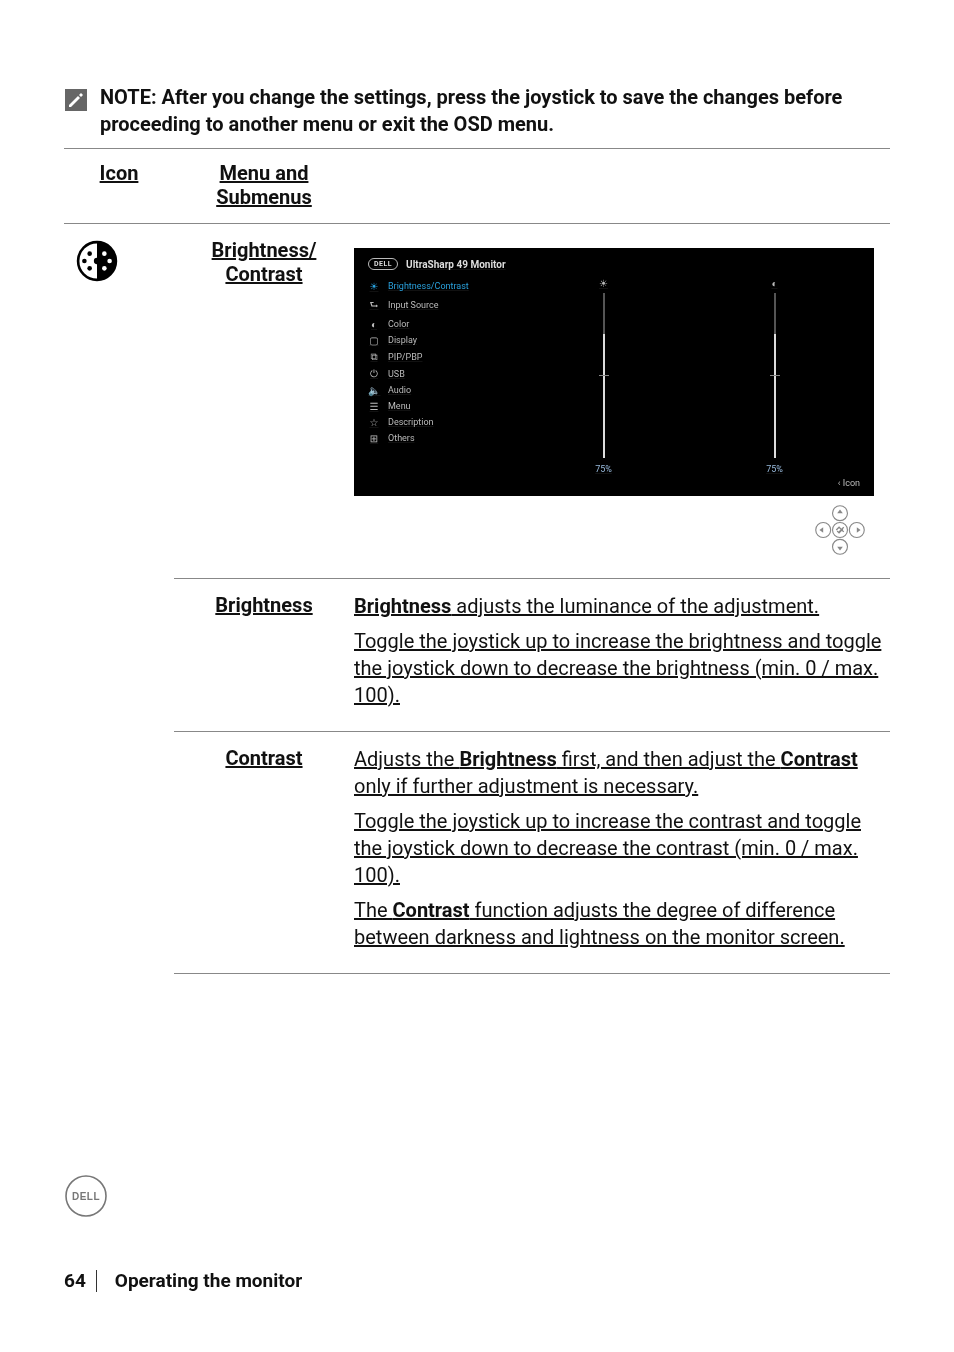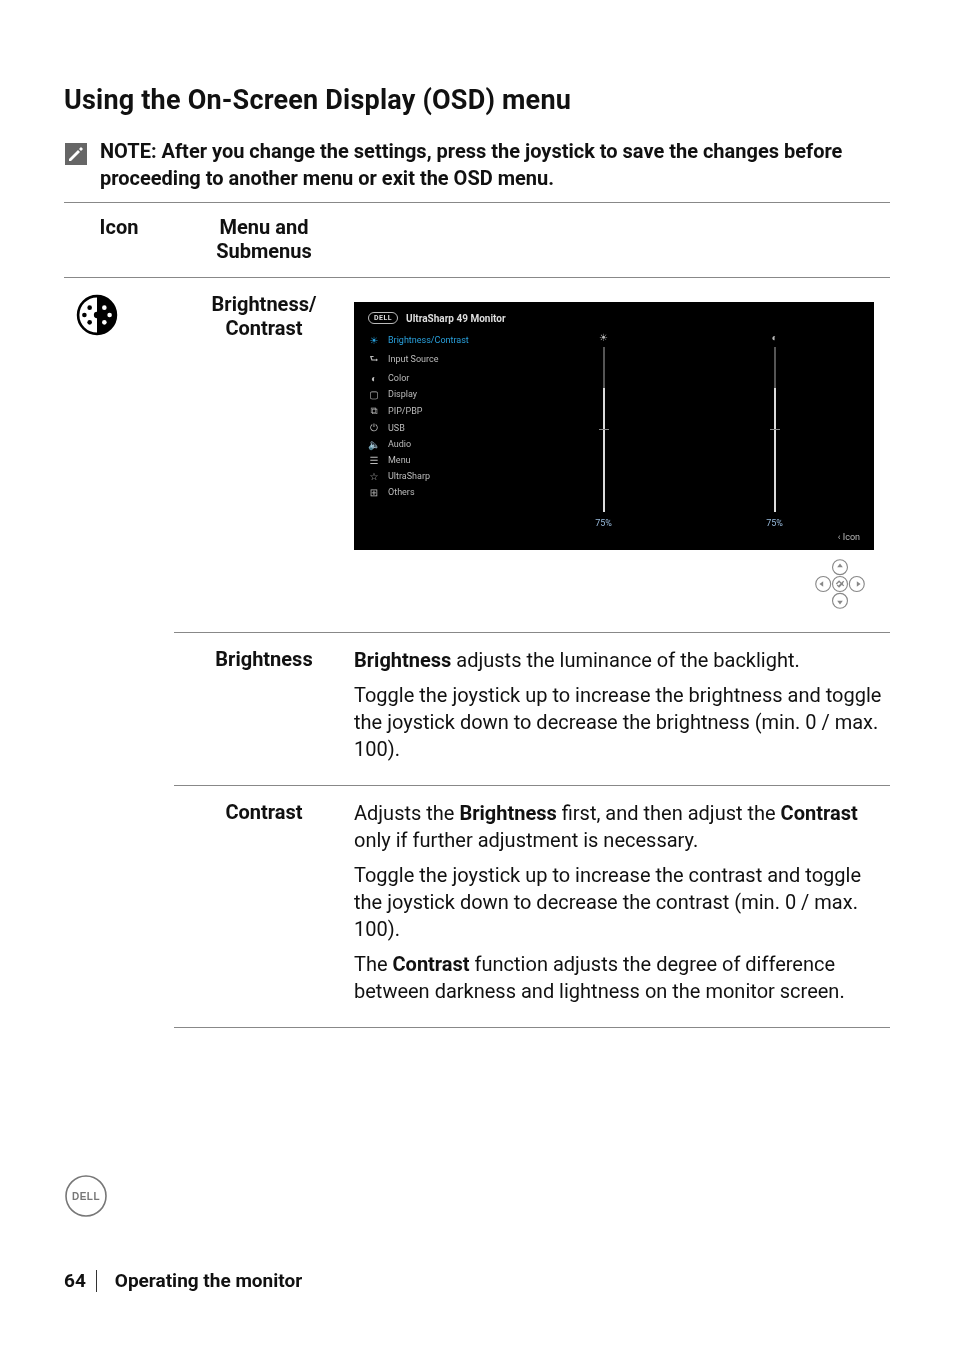--- a/index.html
+++ b/index.html
@@ -44,20 +44,21 @@
     font-weight: 700;
     line-height: 1.35;
   }
   hr.sep {
     border: none;
     border-top: 1px solid #888;
     margin: 6px 0;
   }
   .tbl {
     width: 100%;
+    text-decoration: underline;
   }
   .tbl .head {
     display: flex;
     font-weight: 700;
     font-size: 20px;
     padding: 6px 0 8px 0;
   }
   .col-icon { width: 110px; flex: none; }
   .col-menu { width: 180px; flex: none; text-align: center; }
   .col-desc { flex: 1; text-align: center; }
@@ -171,21 +172,20 @@
   }
   .dell-logo {
     width: 44px; height: 44px;
   }
 </style>
 </head>
 <body>
 
 <div class="page">
 
-  <h1 class="section-title">Using the On-Screen Display (OSD) menu</h1>
 
 
   <div class="note-block">
     <svg class="note-icon" viewBox="0 0 24 24">
       <rect x="1" y="1" width="22" height="22" fill="#666"></rect>
       <path d="M5 17 L14 8 L16 10 L7 19 L5 19 Z" fill="#fff"></path>
       <path d="M15 7 L17 5 L19 7 L17 9 Z" fill="#fff"></path>
     </svg>
     <div class="note-text">
       <span>NOTE:</span>
@@ -256,21 +256,21 @@
                   <div class="osd-item">
                     <span class="osd-glyph">🔈</span>
                     <span>Audio</span>
                   </div>
                   <div class="osd-item">
                     <span class="osd-glyph">☰</span>
                     <span>Menu</span>
                   </div>
                   <div class="osd-item">
                     <span class="osd-glyph">☆</span>
-                    <span>UltraSharp</span>
+                    <span>Description</span>
                   </div>
                   <div class="osd-item">
                     <span class="osd-glyph">⊞</span>
                     <span>Others</span>
                   </div>
                 </div>
               <div class="osd-sliders" id="osd-sliders">
                   <div class="slider-col">
                     <div class="slider-icon">☀</div>
                     <div class="slider-track">
@@ -307,21 +307,21 @@
         </div>
       </div>
     </div>
 
     <hr class="sep" style="margin-left:110px">
 
     <div class="row">
       <div class="col-icon"></div>
       <div class="col-menu">Brightness</div>
       <div class="col-desc">
-        <p class="desc-para"><b>Brightness</b><span> adjusts the luminance of the backlight.</span></p>
+        <p class="desc-para"><b>Brightness</b><span> adjusts the luminance of the adjustment.</span></p>
         <p class="desc-para">Toggle the joystick up to increase the brightness and toggle the joystick down to decrease the brightness (min. 0 / max. 100).</p>
       </div>
     </div>
 
     <hr class="sep" style="margin-left:110px">
 
     <div class="row">
       <div class="col-icon"></div>
       <div class="col-menu">Contrast</div>
       <div class="col-desc">

